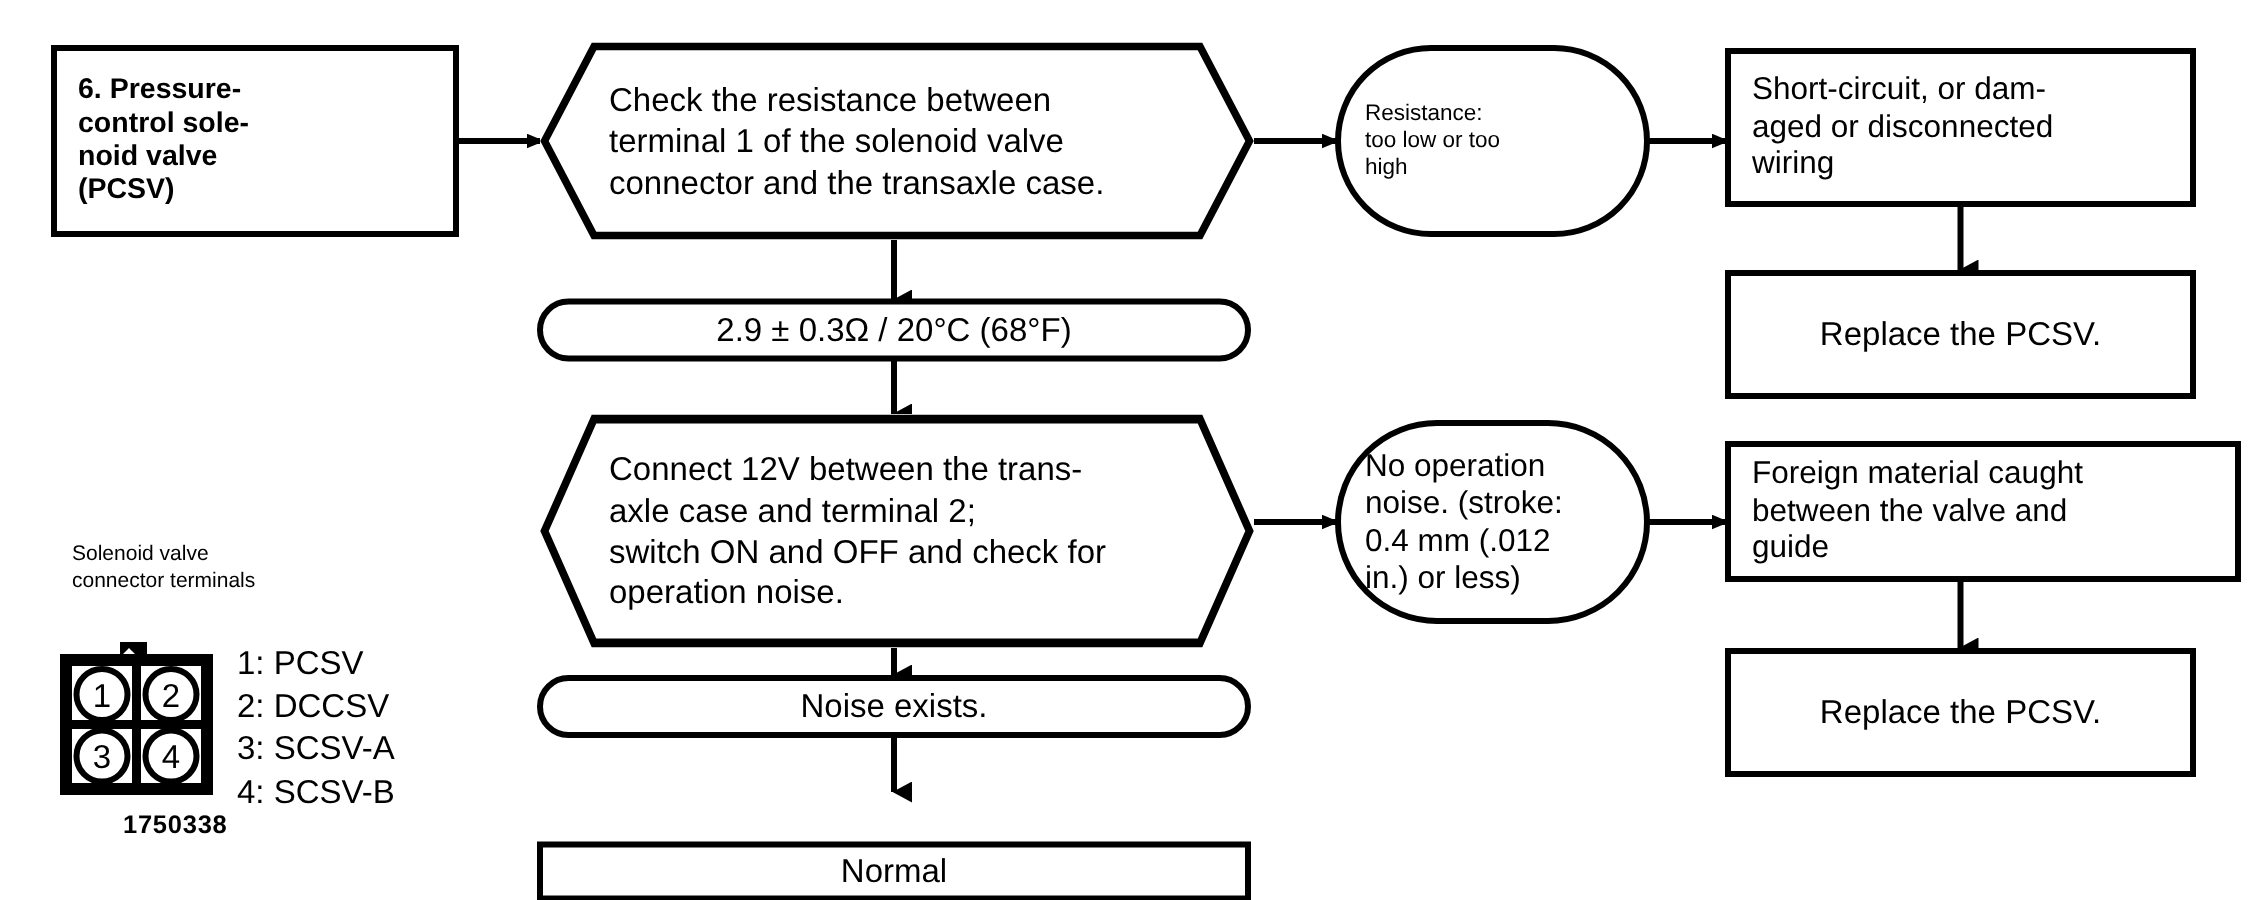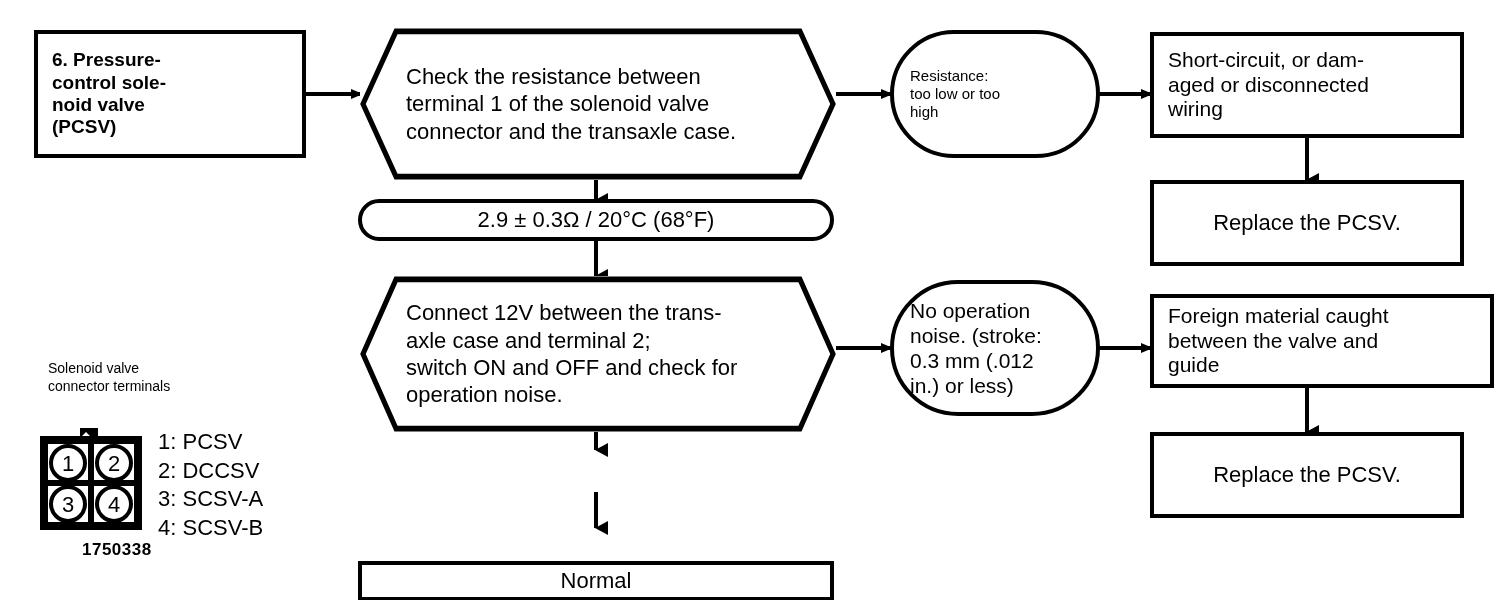--- a/index.html
+++ b/index.html
@@ -143,21 +143,21 @@
     <line x1="596" y1="492" x2="596" y2="528" stroke="#000" stroke-width="4" marker-end="url(#arrowD)"></line>
   </svg>
 
   <div class="node rect bold" style="left:34px; top:30px; width:272px; height:128px; font-size:19px;">
     <div class="txt">6.  Pressure-
 control sole-
 noid valve
 (PCSV)</div>
   </div>
 
-  <div class="node hex" style="left:360px; top:28px; width:476px; height:152px; font-size:22px;">
+  <div class="node hex" style="left:360px; top:28px; width:476px; height:132px; font-size:22px;">
     <svg viewBox="0 0 476 132" preserveAspectRatio="none">
       <polygon points="36,3 440,3 473,66 440,129 36,129 3,66" fill="#ffffff" stroke="#000000" stroke-width="5"></polygon>
     </svg>
     <div class="txt">Check the resistance between
 terminal 1 of the solenoid valve
 connector and the transaxle case.</div>
   </div>
 
   <div class="node stadium lefttext" style="left:890px; top:30px; width:210px; height:128px; font-size:15px;">
     <div class="txt">Resistance:
@@ -185,34 +185,37 @@
     </svg>
     <div class="txt">Connect 12V between the trans-
 axle case and terminal 2;
 switch ON and OFF and check for
 operation noise.</div>
   </div>
 
   <div class="node stadium lefttext" style="left:890px; top:280px; width:210px; height:136px; font-size:21px;">
     <div class="txt">No operation
 noise. (stroke:
-0.3 mm (.012
+0.4 mm (.012
 in.) or less)</div>
   </div>
 
   <div class="node rect" style="left:1150px; top:294px; width:344px; height:94px; font-size:21px;">
     <div class="txt">Foreign material caught
 between the valve and
 guide</div>
   </div>
 
   <div class="node rect center" style="left:1150px; top:432px; width:314px; height:86px; font-size:22px;">
     <div class="txt">Replace the PCSV.</div>
   </div>
 
+  <div class="node stadium" style="left:358px; top:450px; width:476px; height:42px; font-size:22px;">
+    <div class="txt">Noise exists.</div>
+  </div>
 
   <div class="node rect center" style="left:358px; top:528px; width:476px; height:40px; font-size:22px;margin-top:33px;">
     <div class="txt">Normal</div>
   </div>
 
   <div class="term-wrap" style="left:34px; top:358px; width:300px; height:215px;">
 
     <div class="term-caption" style="left:14px; top:2px; width:280px; font-size:14px;">Solenoid valve
 connector terminals</div>
 

